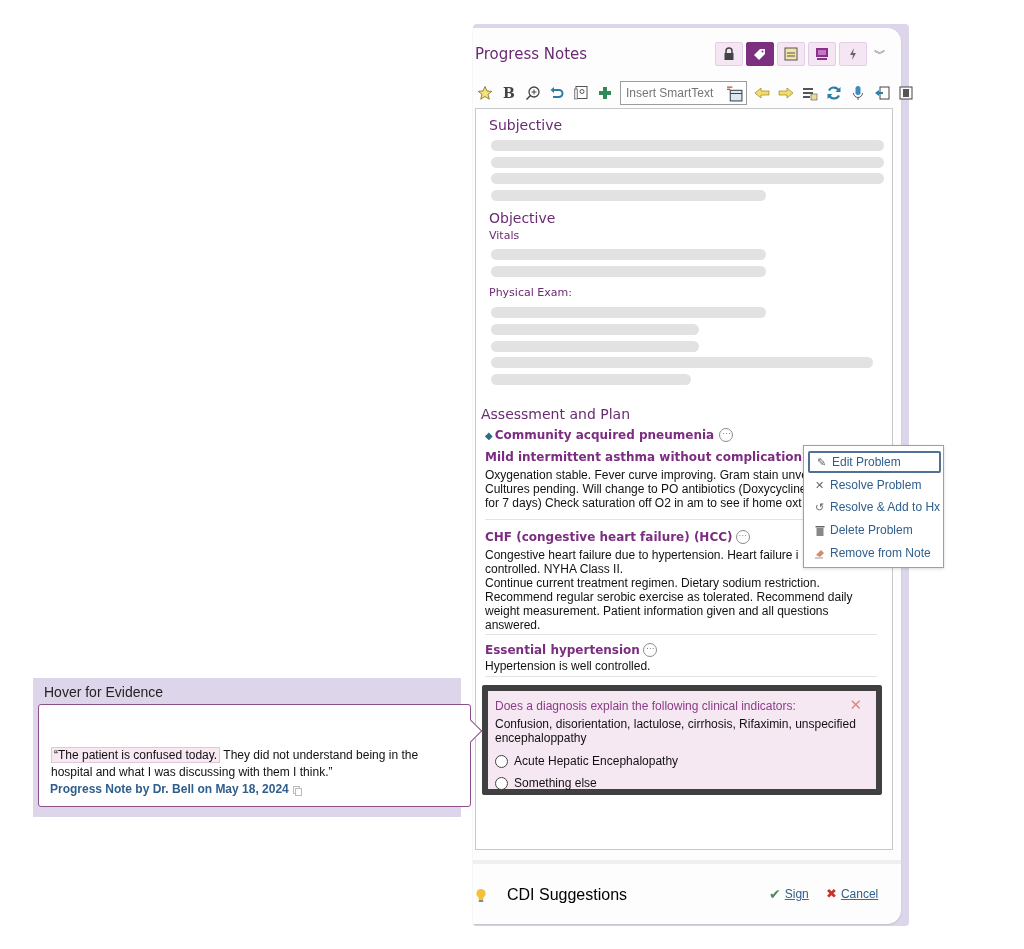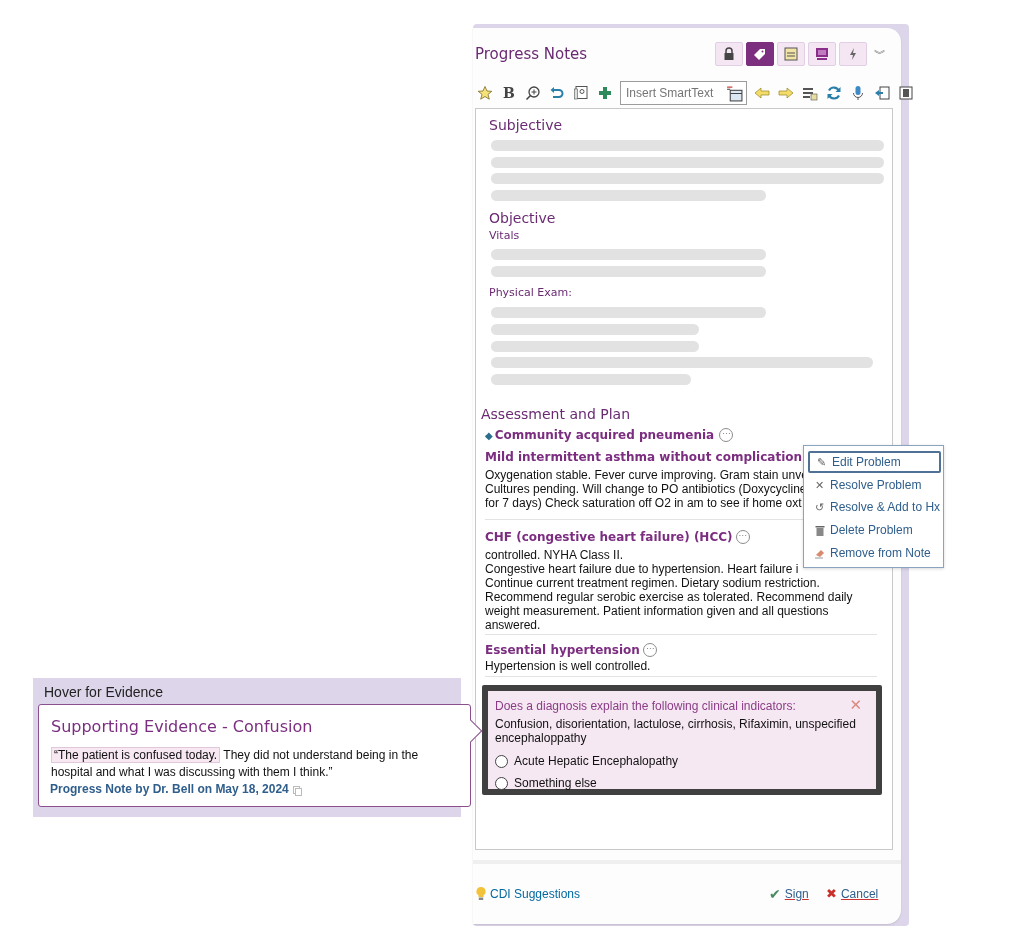--- a/index.html
+++ b/index.html
@@ -67,21 +67,21 @@
     position: absolute; left: 6px; top: 576px; width: 400px; height: 110px;
     background: #f6e8f3; border: 6px solid #404040; border-radius: 2px;
   }
   .cdi-q { position: absolute; left: 7px; top: 8px; font-size: 12px; color: #8a3c86; }
   .cdi-close { position: absolute; right: 14px; top: 5px; font-size: 15px; color: #d9897e; cursor: pointer; }
   .cdi-ind { position: absolute; left: 7px; top: 26px; width: 385px; font-size: 12px; line-height: 14px; color: #111; }
   .radio-row { position: absolute; left: 7px; display: flex; align-items: center; gap: 6px; font-size: 12px; color: #111; }
   .radio { width: 13px; height: 13px; border: 1px solid #444; border-radius: 50%; background: #fff; }
 
   .footer-sep { position: absolute; left: 0; top: 832px; width: 428px; height: 4px; background: #efefef; }
-  .cdi-link { position: absolute; left: 2px; top: 858px; display: flex; align-items: center; gap: 3px; font-size: 12px; color: #0369a1; }
+  .cdi-link { position: absolute; left: 2px; top: 858px; display: flex; align-items: center; gap: 20px; font-size: 16px; color: #000000; }
   .sign { position: absolute; left: 296px; top: 858px; display: flex; align-items: center; gap: 4px; font-size: 12px; color: #2f5e8c; }
   .cancel { position: absolute; left: 353px; top: 858px; display: flex; align-items: center; gap: 4px; font-size: 12px; color: #2f5e8c; }
   .u { text-decoration: underline; text-decoration-color: #c33; }
 
   
   .menu {
     position: absolute; left: 803px; top: 445px; width: 141px; height: 123px;
     background: #fff; border: 1px solid #8aa4c0; box-shadow: 0 1px 3px rgba(0,0,0,0.15);
   }
   .menu-item {
@@ -277,22 +277,22 @@
       <div>Cultures pending. Will change to PO antibiotics (Doxycycline</div>
       <div>for 7 days) Check saturation off O2 in am to see if home oxt</div>
     </div>
     <div class="sep" style="left:9px;top:410px;width:392px;"></div>
 
     <div class="problem-head" style="left:9px;top:421px;">
       <span>CHF (congestive heart failure) (HCC)</span>
       <span class="more" style="margin-left:-2px;">⋯</span>
     </div>
     <div class="pbody" style="left:9px;top:439px;width:392px;">
+      <div style="width:318px;overflow:hidden;">Congestive heart failure due to hypertension. Heart failure i</div>
       <div>controlled. NYHA Class II.</div>
-      <div style="width:318px;overflow:hidden;">Congestive heart failure due to hypertension. Heart failure i</div>
       <div>Continue current treatment regimen. Dietary sodium restriction.</div>
       <div>Recommend regular serobic exercise as tolerated. Recommend daily</div>
       <div>weight measurement. Patient information given and all questions</div>
       <div>answered.</div>
     </div>
     <div class="sep" style="left:9px;top:525px;width:392px;"></div>
 
     <div class="problem-head" style="left:9px;top:534px;">
       <span>Essential hypertension</span>
       <span class="more" style="margin-left:-2px;">⋯</span>
@@ -367,21 +367,20 @@
         </svg>
       </span>
     <span>Remove from Note</span>
   </div>
 </div>
 
 <div class="hover-bg"></div>
 <div class="hover-label">Hover for Evidence</div>
 <div class="evidence">
   <div class="arrow"></div>
-  <div class="ev-title">Supporting Evidence - Confusion</div>
   <div class="ev-text">
     <span class="hl">“The patient is confused today.</span><span> They did not understand being in the hospital and what I was discussing with them I think.”</span>
   </div>
   <div class="ev-src">
     <span>Progress Note by Dr. Bell on May 18, 2024</span>
     <svg width="9" height="10" viewBox="0 0 9 10">
         <rect x="0.5" y="0.5" width="6" height="7" fill="none" stroke="#bbb"></rect>
         <rect x="2.5" y="2.5" width="6" height="7" fill="#fff" stroke="#bbb"></rect>
       </svg>
   </div>

